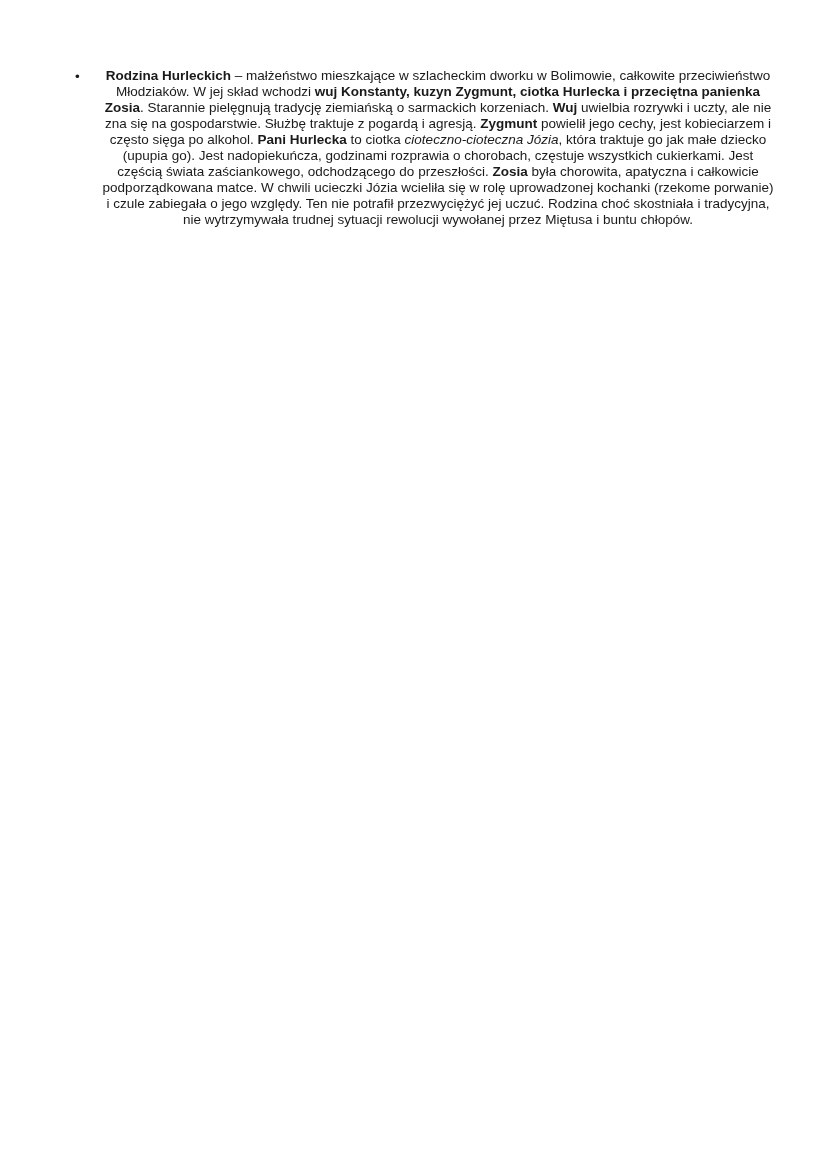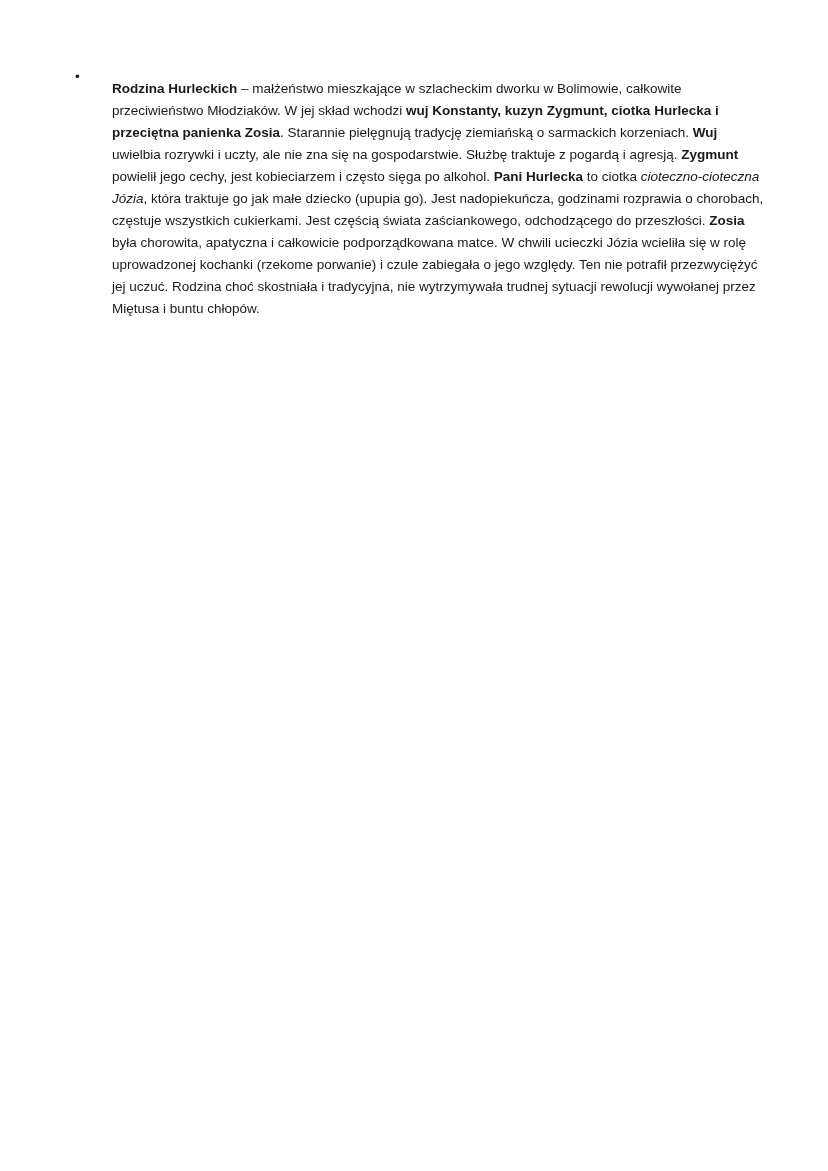--- a/index.html
+++ b/index.html
@@ -30,26 +30,26 @@
   }
   .bullet-marker {
     flex: 0 0 25px;
     width: 25px;
     font-size: 13.5px;
     line-height: 21px;
     color: #1a1a1a;
   }
   .para {
     flex: 1 1 auto;
-    margin: 12px;
+    margin: 2px;
     max-width: 676px;
     font-size: 13.5px;
-    line-height: 22px;
+    line-height: 16px;
     color: #1a1a1a;
-    text-align: left;
+    text-align: center;
     letter-spacing: 0px;
     word-spacing: 0px;
   }
   .para .b { font-weight: 700; }
   .para .i { font-style: italic; }
 </style>
 </head>
 <body>
 
 <div class="page">

